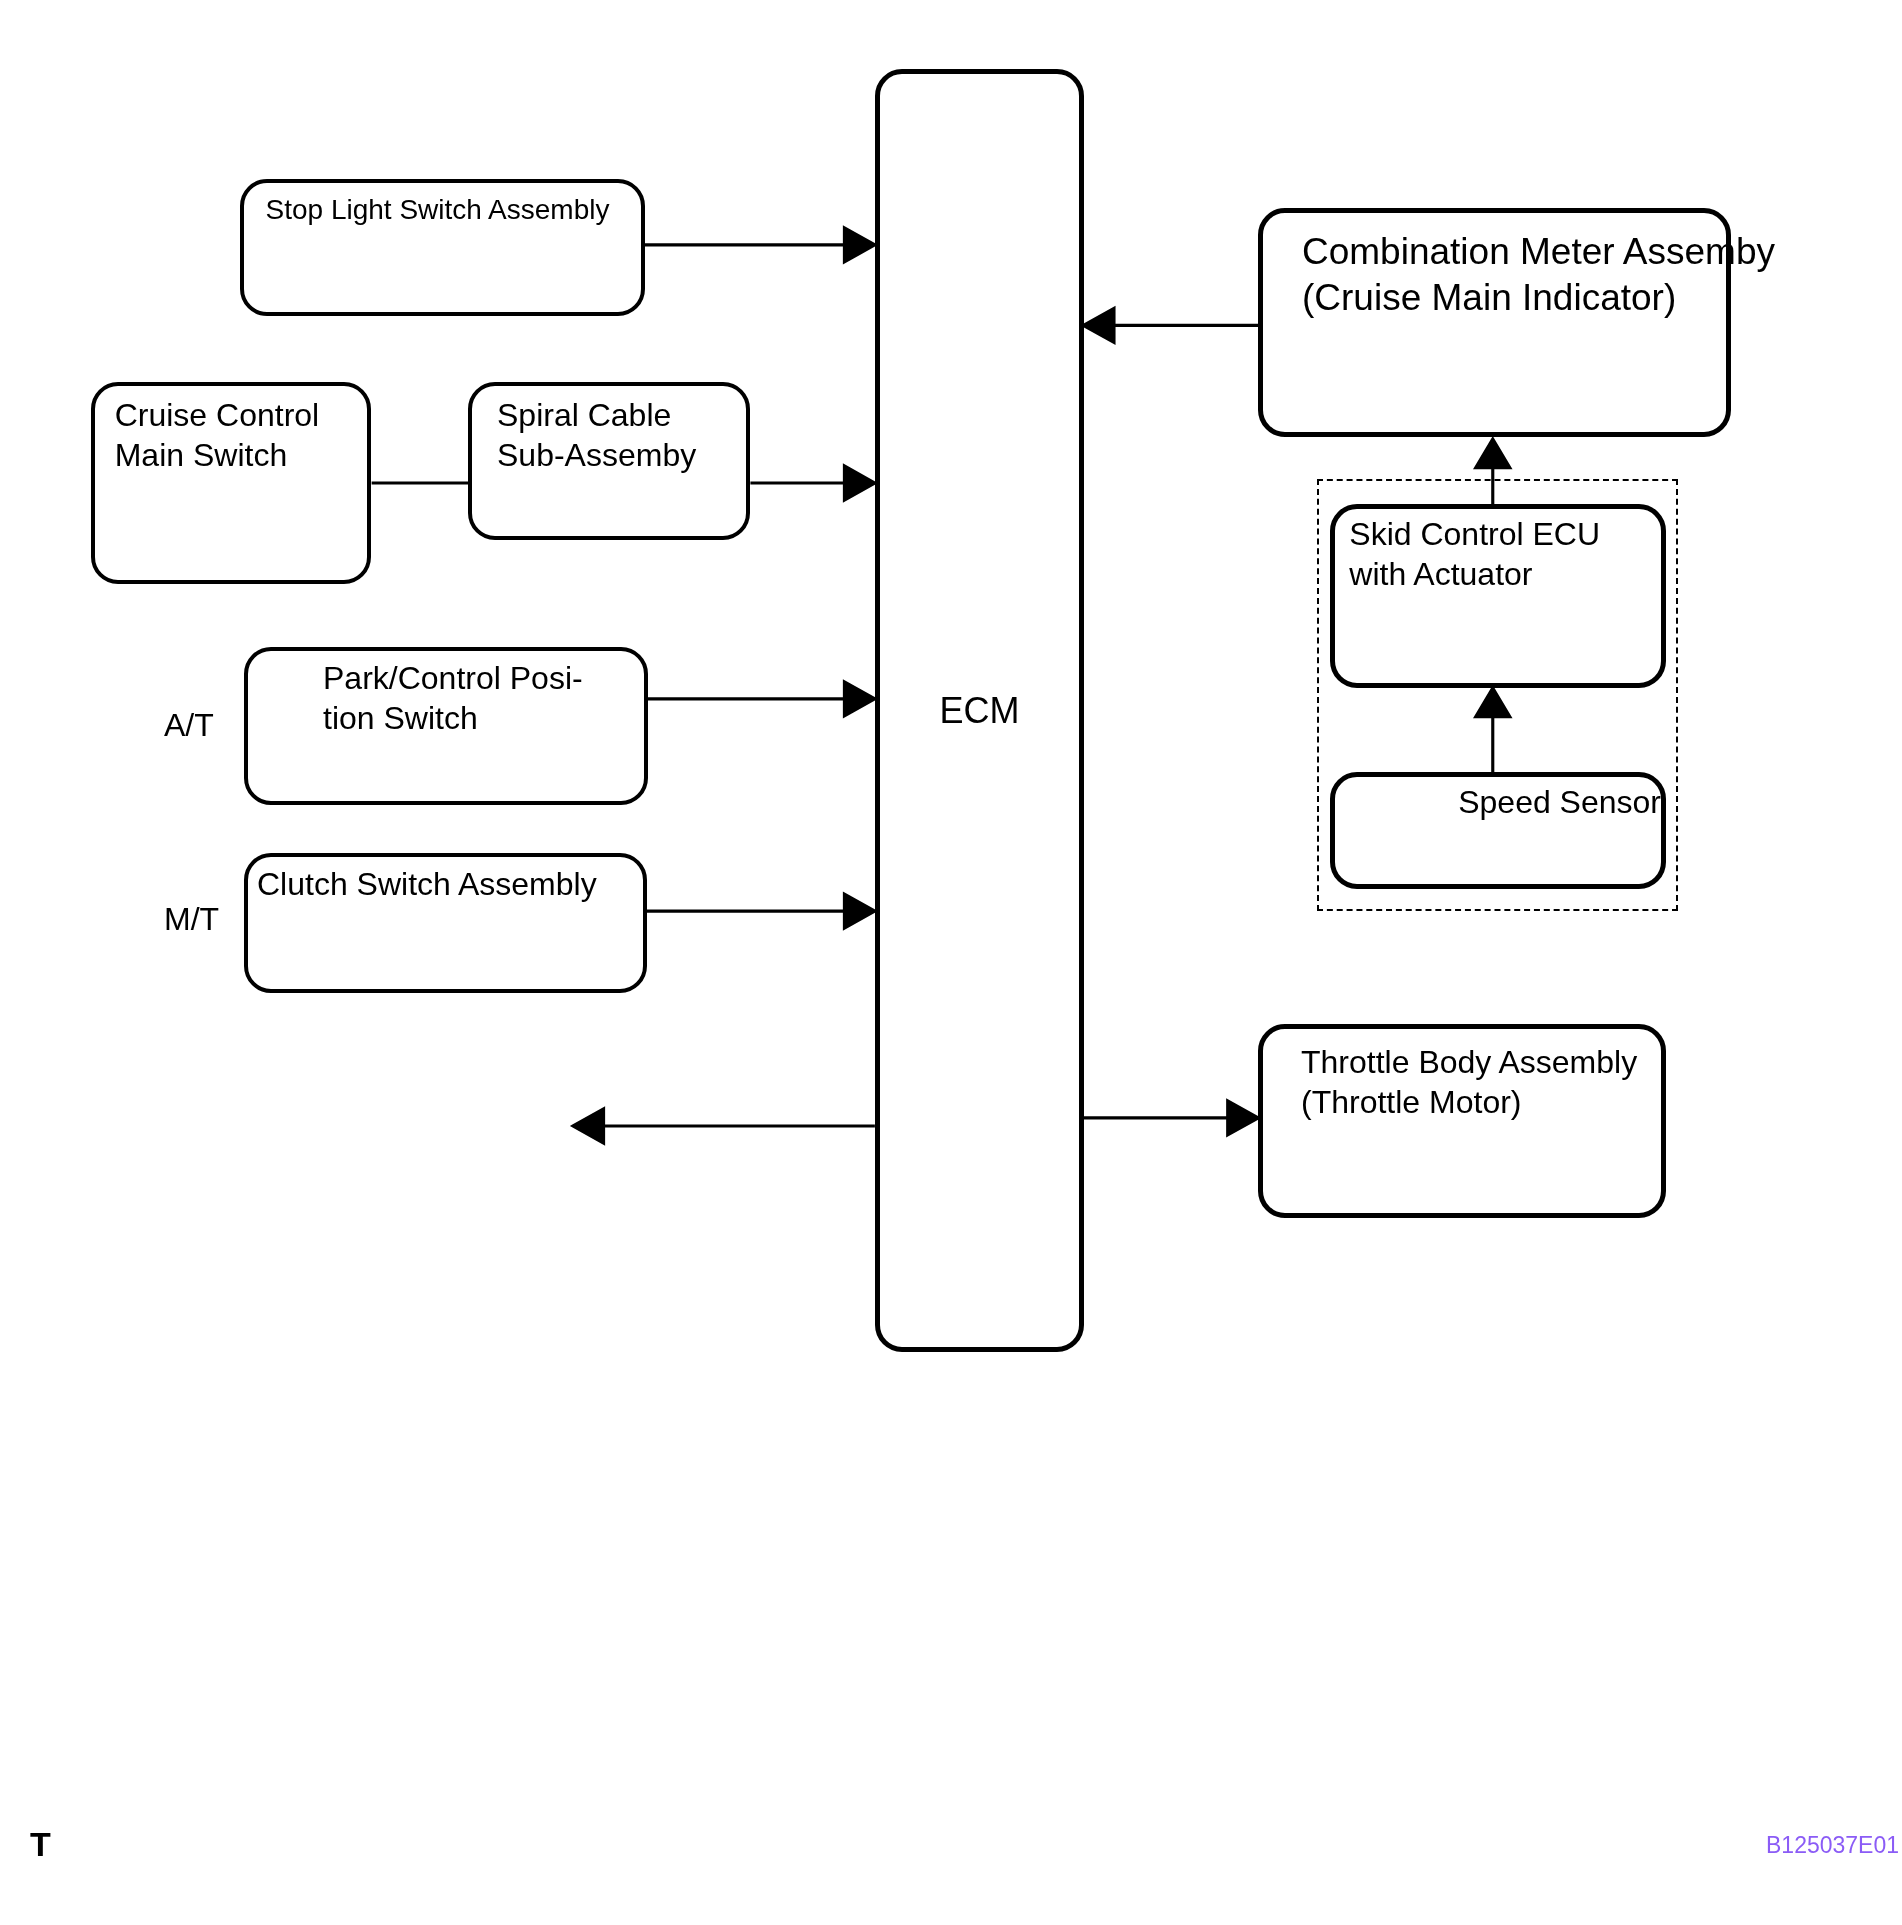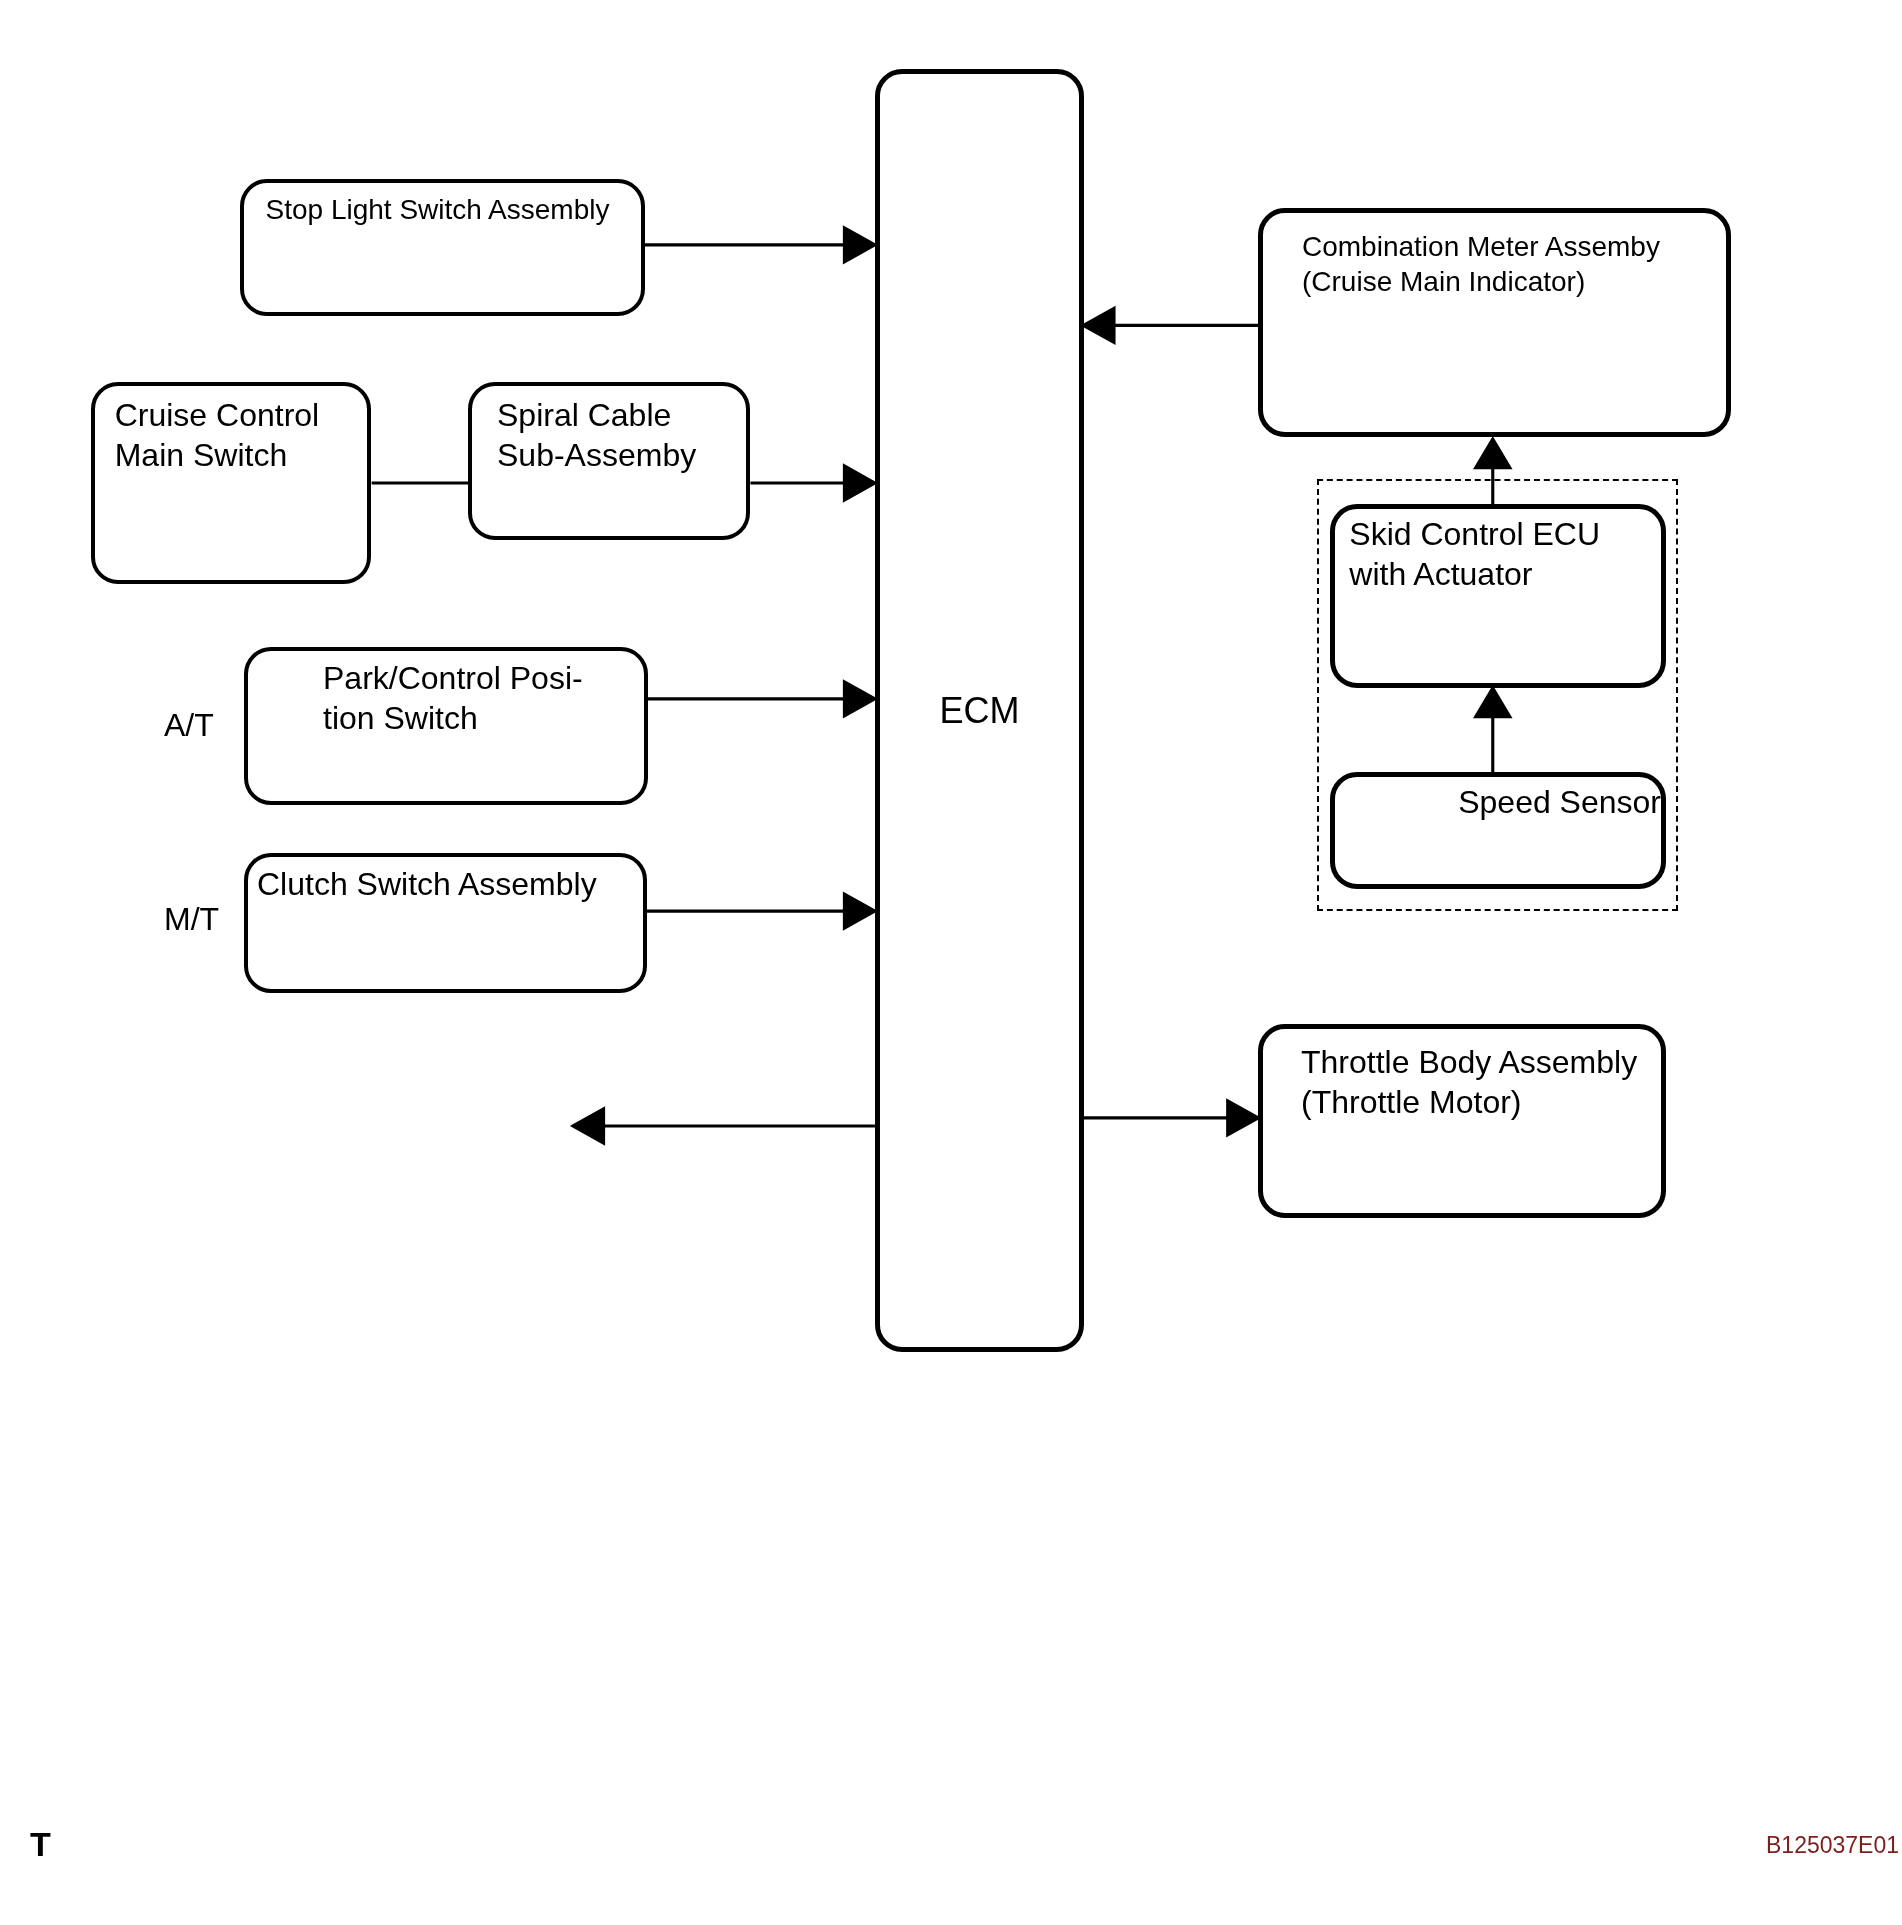--- a/index.html
+++ b/index.html
@@ -36,21 +36,21 @@
 
   
   .b-stop     { left: 240px;  top: 179px;  width: 405px; height: 137px; padding: 9px 9px 0 21.5px; font-size: 28px; }
   .b-cruise   { left: 91px;  top: 382px;  width: 280px; height: 202px; padding: 9px 5.4px 0 19.7px;  font-size: 32px; }
   .b-spiral   { left: 468px;  top: 382px;  width: 282px; height: 158px; padding: 9px 5.4px 0 25px;  font-size: 32px; }
   .b-park     { left: 244px;  top: 647px;  width: 404px; height: 158px; padding: 7.2px 5.4px 0 75px;   font-size: 32px; }
   .b-clutch   { left: 244px;  top: 853px;  width: 403px; height: 140px; padding: 7.2px 3.6px 0 9px;   font-size: 32px; }
   .b-dlc3     { left: 284px;  top: 1076px; width: 289px; height: 108px; padding: 9px 0 0 0; font-size: 32px; text-align: center; }
   .b-ecm      { left: 875px;  top: 69px;   width: 209px; height: 1283px; font-size: 36px;
                 display: flex; align-items: center; justify-content: center; }
-  .b-meter    { left: 1258px; top: 208px;  width: 473px; height: 229px; padding: 16px 7.2px 0 39px;  font-size: 28px; }
+  .b-meter    { left: 1258px; top: 208px;  width: 473px; height: 229px; padding: 16px 7.2px 0 39px;  font-size: 37px; }
   .b-skid     { left: 1330px; top: 504px;  width: 336px; height: 184px; padding: 4.5px 3.6px 0 14.3px;   font-size: 32px; }
   .b-speed    { left: 1330px; top: 772px;  width: 336px; height: 117px; padding: 5.4px 0 0 0; font-size: 32px; text-align: right; }
   .b-throttle { left: 1258px; top: 1024px; width: 408px; height: 194px; padding: 12.5px 7.2px 0 38px;  font-size: 32px; }
 
   .dashed-group {
     position: absolute;
     left: 1317px; top: 479px;
     width: 361px; height: 432px;
     box-sizing: border-box;
     border: 2.7px dashed #000000;
@@ -70,21 +70,21 @@
     left: 30px; top: 1827px;
     font-size: 34px;
     font-weight: bold;
     line-height: 1;
   }
   .figure-code {
     position: absolute;
     left: 1766px; top: 1834px;
     font-size: 23px;
     line-height: 1;
-    color: #7f1d1d;
+    color: #8b5cf6;
   }
 </style>
 </head>
 <body>
 
 <div class="canvas">
 
   <svg class="connectors" viewBox="0 0 2124 2150" xmlns="http://www.w3.org/2000/svg">
     <g stroke="#000000" stroke-width="3.5" fill="#000000">
 

